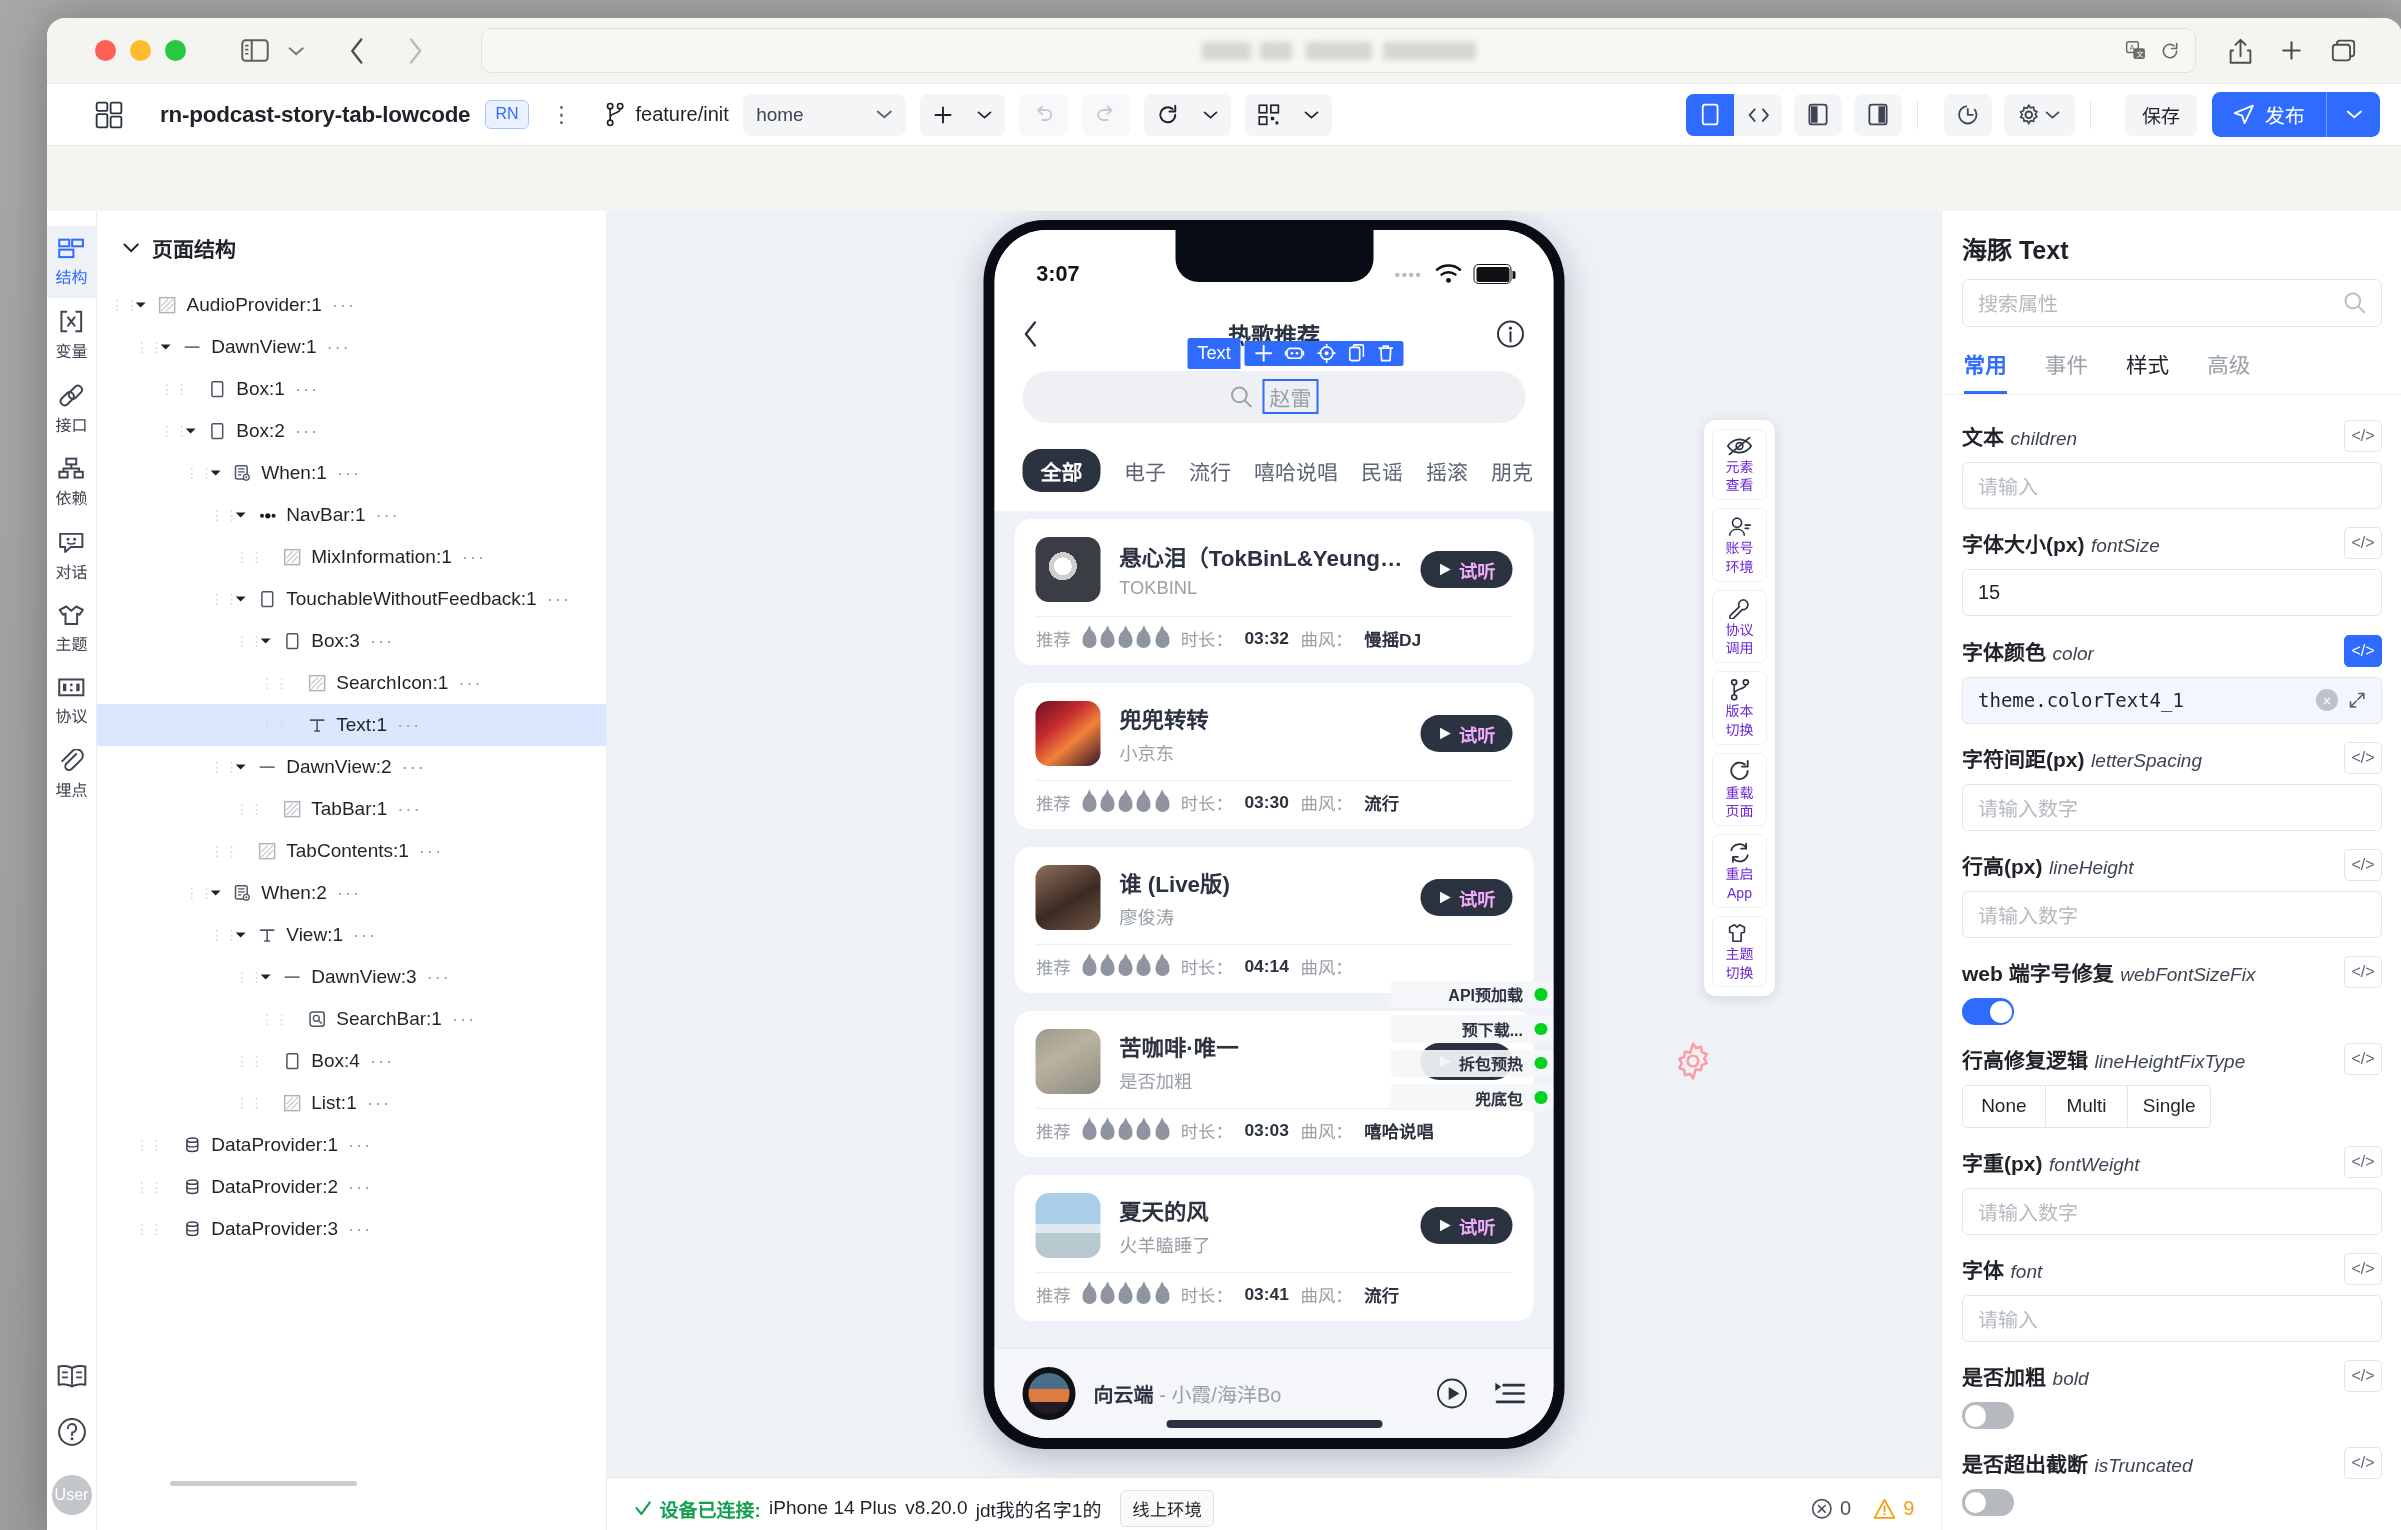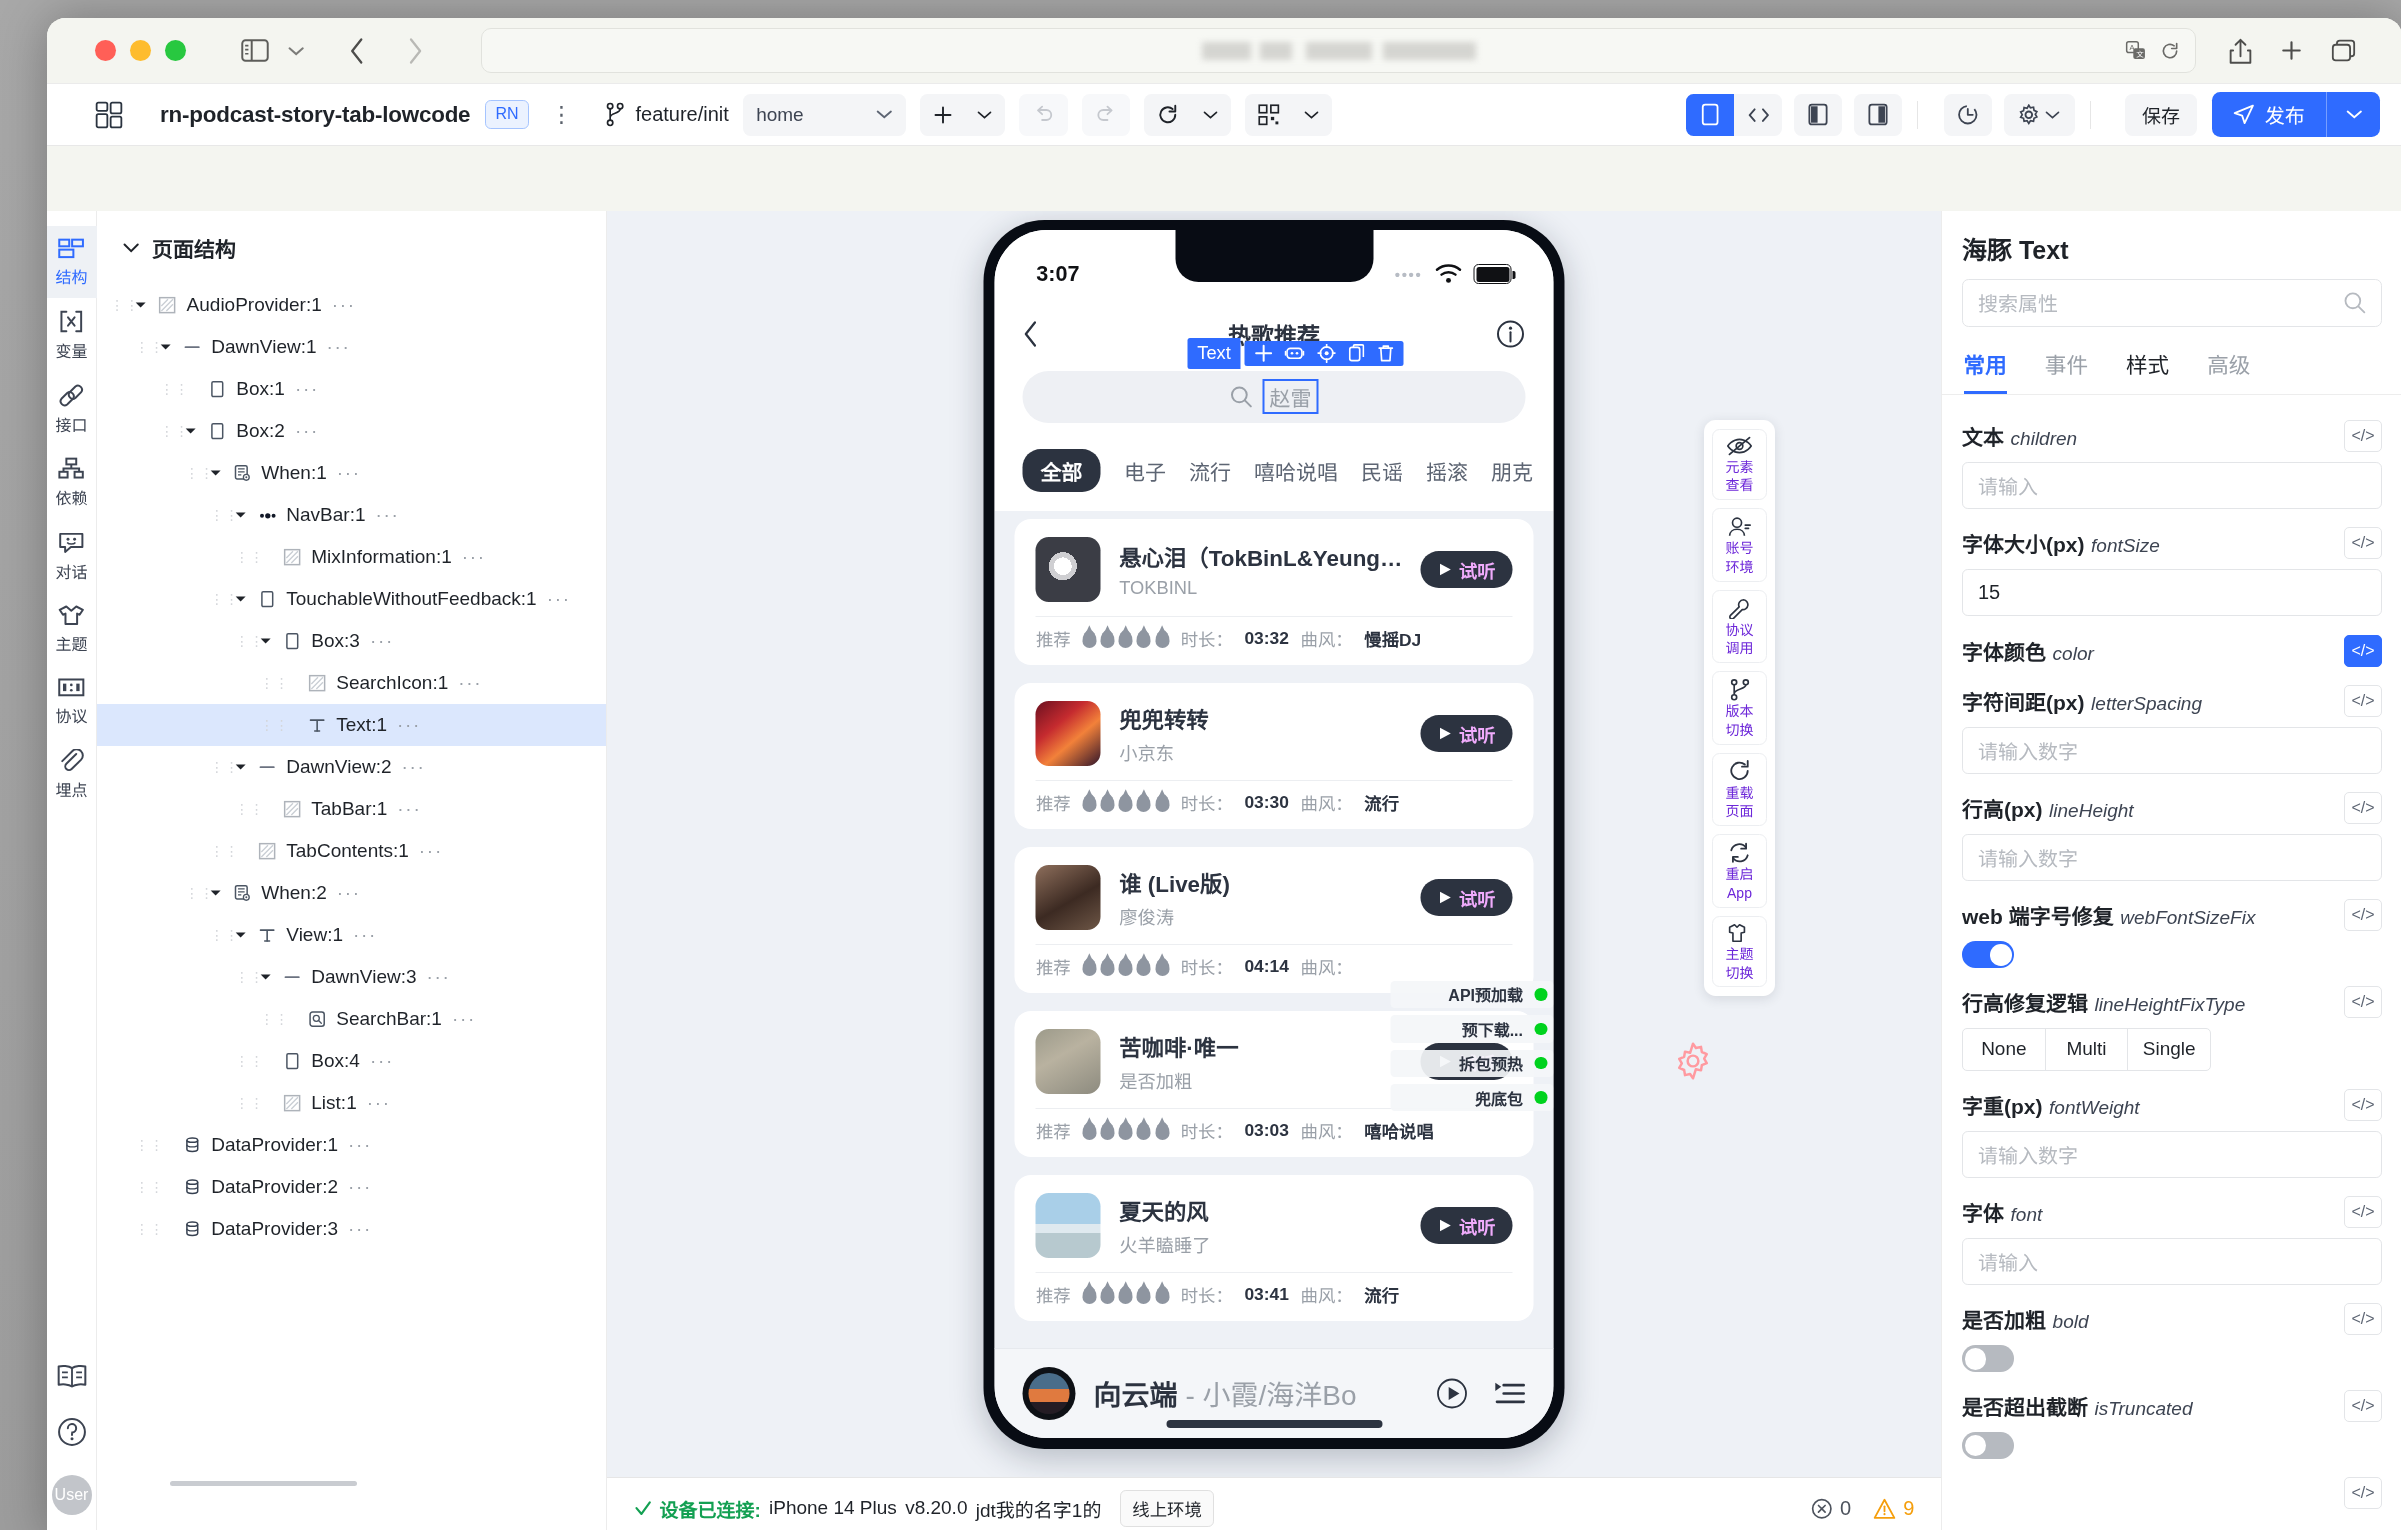--- a/index.html
+++ b/index.html
@@ -291,21 +291,21 @@
   .bold-val { color:#2c3340; font-weight:700; }
 
   .player {
     height: 90px; background:#f4f6f9; display:flex; align-items:center;
     gap: 18.3px; padding: 0 28px;
     border-top:0.8px solid #e6e9ee;
   }
   .player .pcover { width:53px;height:53px;border-radius:50%;background:#0e1116; position:relative; overflow:hidden;}
   .player .pcover:after{content:"";position:absolute;inset:5.8px;border-radius:50%;
     background:linear-gradient(180deg,#4a6d8a 0 40%,#e07a3f 40% 70%,#241c24 70% 100%);}
-  .ptitle { font-size:28px; color:#2c3340; font-weight:700; }
+  .ptitle { font-size:20px; color:#2c3340; font-weight:700; }
   .ptitle span { color:#9aa0a8; font-weight:400; }
   .player .right { margin-left:auto; display:flex; align-items:center; gap:25px; color:#2c3340;}
   .home-ind { position:absolute; bottom:10px; left:50%; transform:translateX(-50%); width:216px;height:7.5px;background:#2c3340;border-radius:4.2px;}
 
   
   .devbar {
     position:absolute; right: 166px; top: 209px; width: 71px;
     background:#fff; border-radius: 11.6px; padding: 8.3px 0;
     box-shadow: 0 2.5px 11.6px rgba(30,40,60,.12);
     display:flex; flex-direction:column; align-items:center; gap: 8.3px;
@@ -1514,20 +1514,31 @@
             </div>
             <div class="pinput">
               <span>15</span>
             </div>
           </div>
           <div>
             <div class="prow-head">
               <span class="plabel"><span>字体颜色</span><em>color</em></span>
               <span class="code-btn on">&lt;/&gt;</span>
             </div>
+            <div class="pinput bound">
+              <span>theme.colorText4_1</span>
+              <span class="bound-icons">
+                <span class="clear-x">✕</span>
+                <span>
+                  <svg width="18.3" height="18.3" viewBox="0 0 22 22">
+                    <path d="M13 3h6v6M9 19H3v-6M19 3l-7 7M3 19l7-7" fill="none" stroke="#5d6573" stroke-width="2" stroke-linecap="round" stroke-linejoin="round"></path>
+                  </svg>
+                </span>
+              </span>
+            </div>
           </div>
           <div>
             <div class="prow-head">
               <span class="plabel"><span>字符间距(px)</span><em>letterSpacing</em></span>
               <span class="code-btn">&lt;/&gt;</span>
             </div>
             <div class="pinput ph">
               <span>请输入数字</span>
             </div>
           </div>

